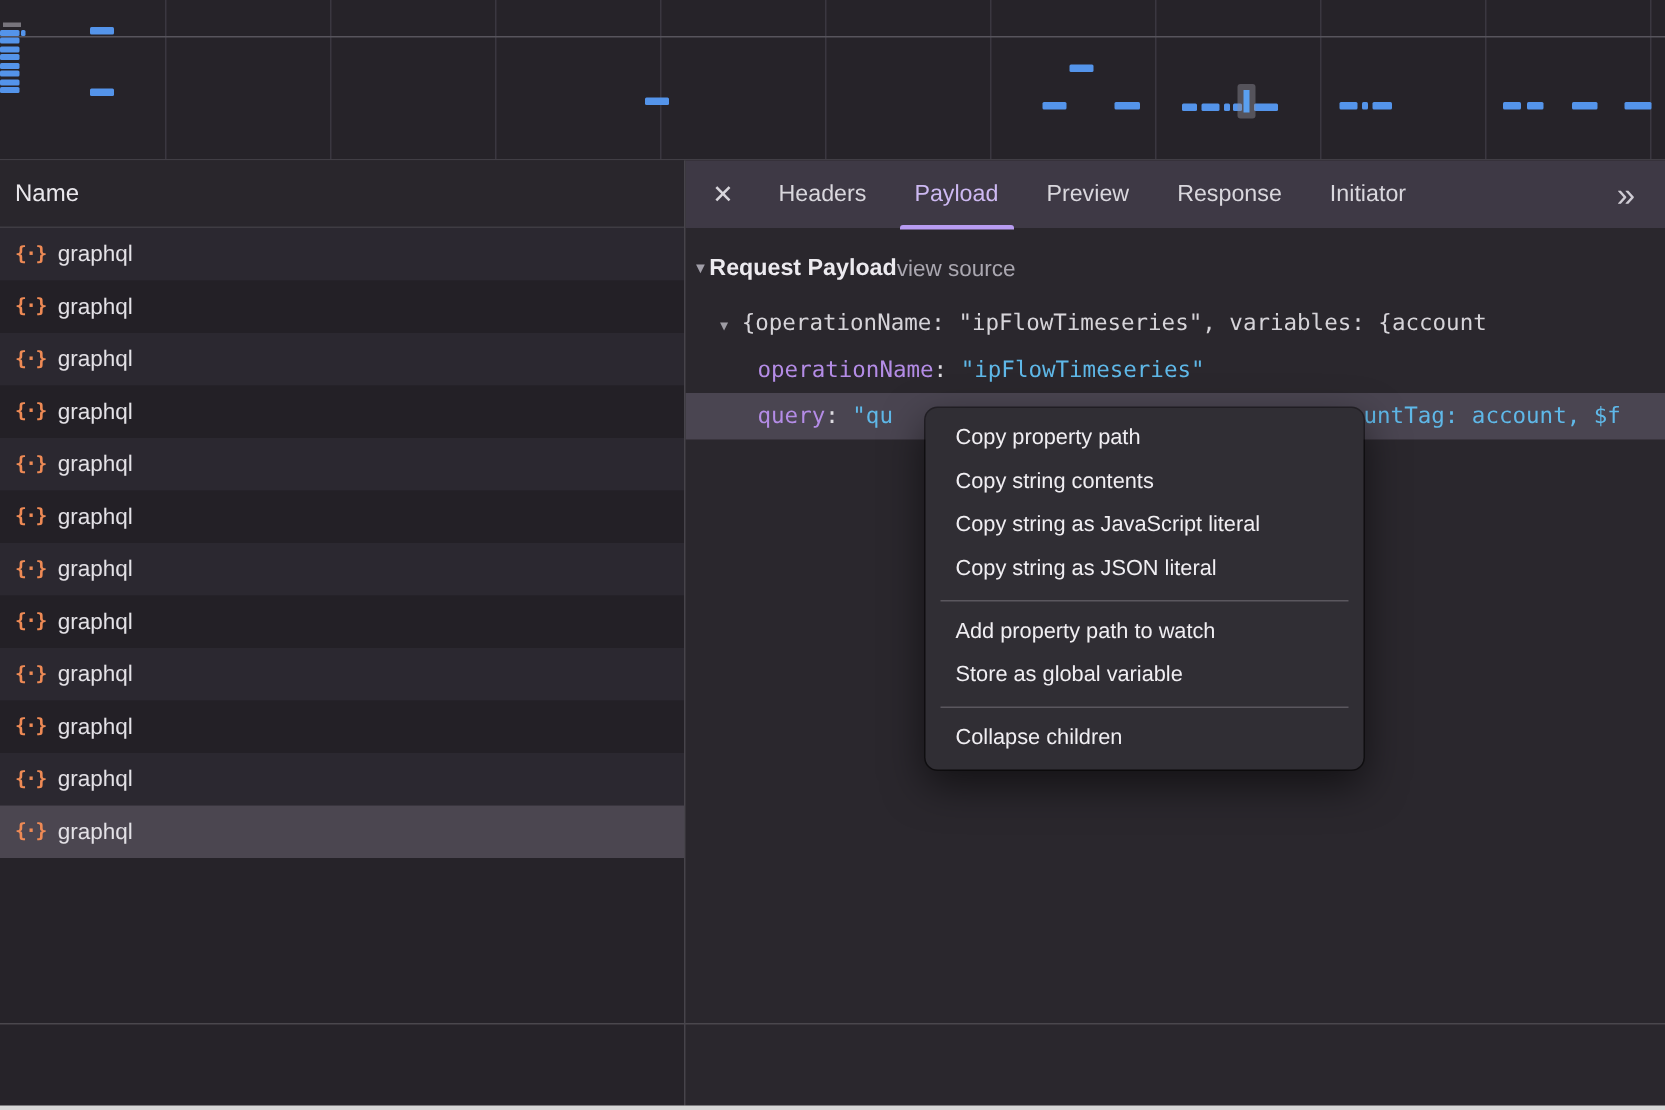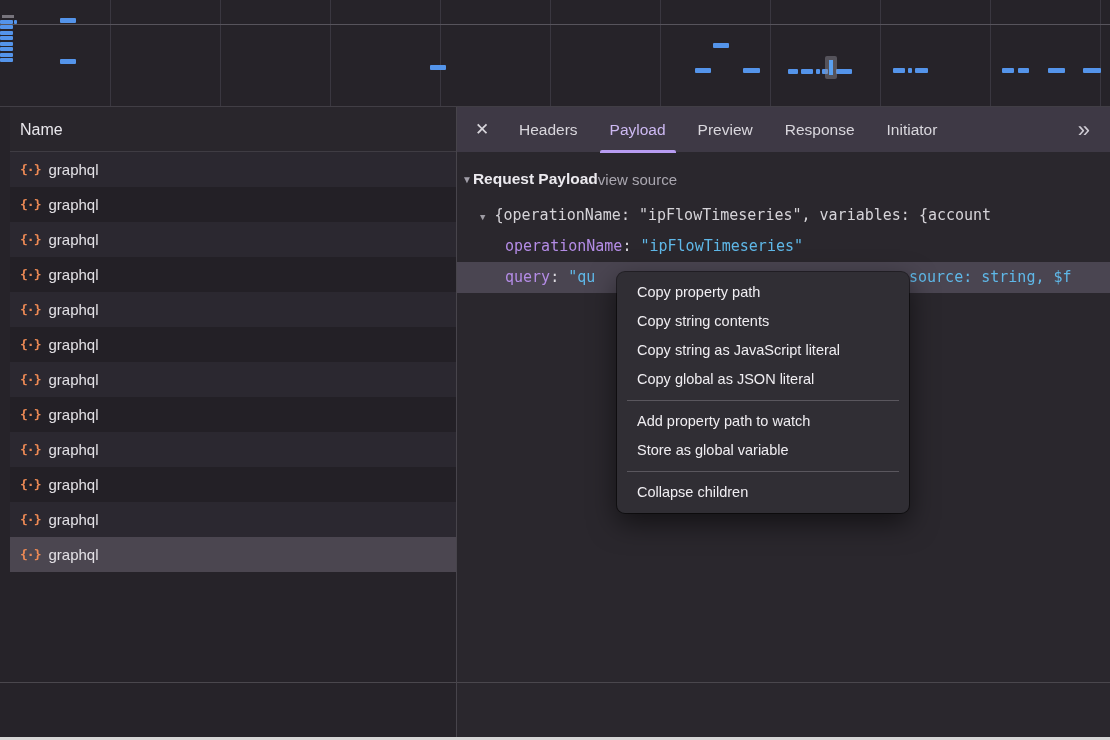--- a/index.html
+++ b/index.html
@@ -17,21 +17,21 @@
   }
   .vline { position:absolute; top:0; bottom:0; width:1px; background:#3a3740; }
   .hline { position:absolute; left:0; right:0; top:24px; height:1px; background:#57545c; }
   .bar { position:absolute; background:#5494ea; border-radius:1px; }
   .graybar { position:absolute; left:2px; top:15px; width:12px; height:3px; background:#77747c; }
   .marker { position:absolute; left:825px; top:56px; width:12px; height:23px;
             background:rgba(145,142,153,.45); border-radius:2px; }
   .marker-inner { position:absolute; left:4px; top:4px; width:4px; height:15px; background:#5aa0f0; }
 
   
-  .left-panel { position:absolute; left:10px; top:107px; width:456px; bottom:3px; background:#262329; }
+  .left-panel { position:absolute; left:0; top:107px; width:456px; bottom:3px; background:#262329; }
   .list-header {
     height:45px; line-height:45px; padding-left:10px; font-size:16px; color:#e9e7ec;
     background:#29262c; border-bottom:1px solid #3f3c43;
   }
   .net-row { height:35px; display:flex; align-items:center; padding-left:10px;
              font-size:15px; color:#e3e1e6; }
   .net-row:nth-of-type(odd)  { background:#2b2830; }
   .net-row:nth-of-type(even) { background:#232026; }
   .net-row.selected { background:#4b4650; }
   .json-icon { color:#ee8a55; font-family:"DejaVu Sans Mono", monospace; font-size:13px;
@@ -242,21 +242,21 @@
       <span class="tri">▼</span>
       <span class="section-title">Request Payload</span>
       <span class="view-source">view source</span>
     </div>
 
     <div class="tree">
       <div class="tree-row row-preview"><span class="tri">▼</span><span> </span><span>{operationName: "ipFlowTimeseries", variables: {account</span></div>
 
       <div class="tree-row row-kv"><span class="k">operationName</span><span class="w">: </span><span class="s">"ipFlowTimeseries"</span></div>
 
-      <div class="tree-row row-kv selected"><span class="k">query</span><span class="w">: </span><span class="s">"qu</span><span class="s abs-right">source: string, $f</span></div>
+      <div class="tree-row row-kv selected"><span class="k">query</span><span class="w">: </span><span class="s">"qu</span><span class="s abs-right">untTag: account, $f</span></div>
 
     </div>
   </div>
 </div>
 
 <div class="vdivider"></div>
 <div class="bottom-divider"></div>
 <div class="bottom-strip"></div>
 
 <div class="context-menu">
@@ -268,21 +268,21 @@
 
     <div class="menu-entry">
       <span>Copy string contents</span>
     </div>
 
     <div class="menu-entry">
       <span>Copy string as JavaScript literal</span>
     </div>
 
     <div class="menu-entry">
-      <span>Copy global as JSON literal</span>
+      <span>Copy string as JSON literal</span>
     </div>
 
     <div class="menu-entry menu-divider">
       <span></span>
     </div>
 
     <div class="menu-entry">
       <span>Add property path to watch</span>
     </div>
 

